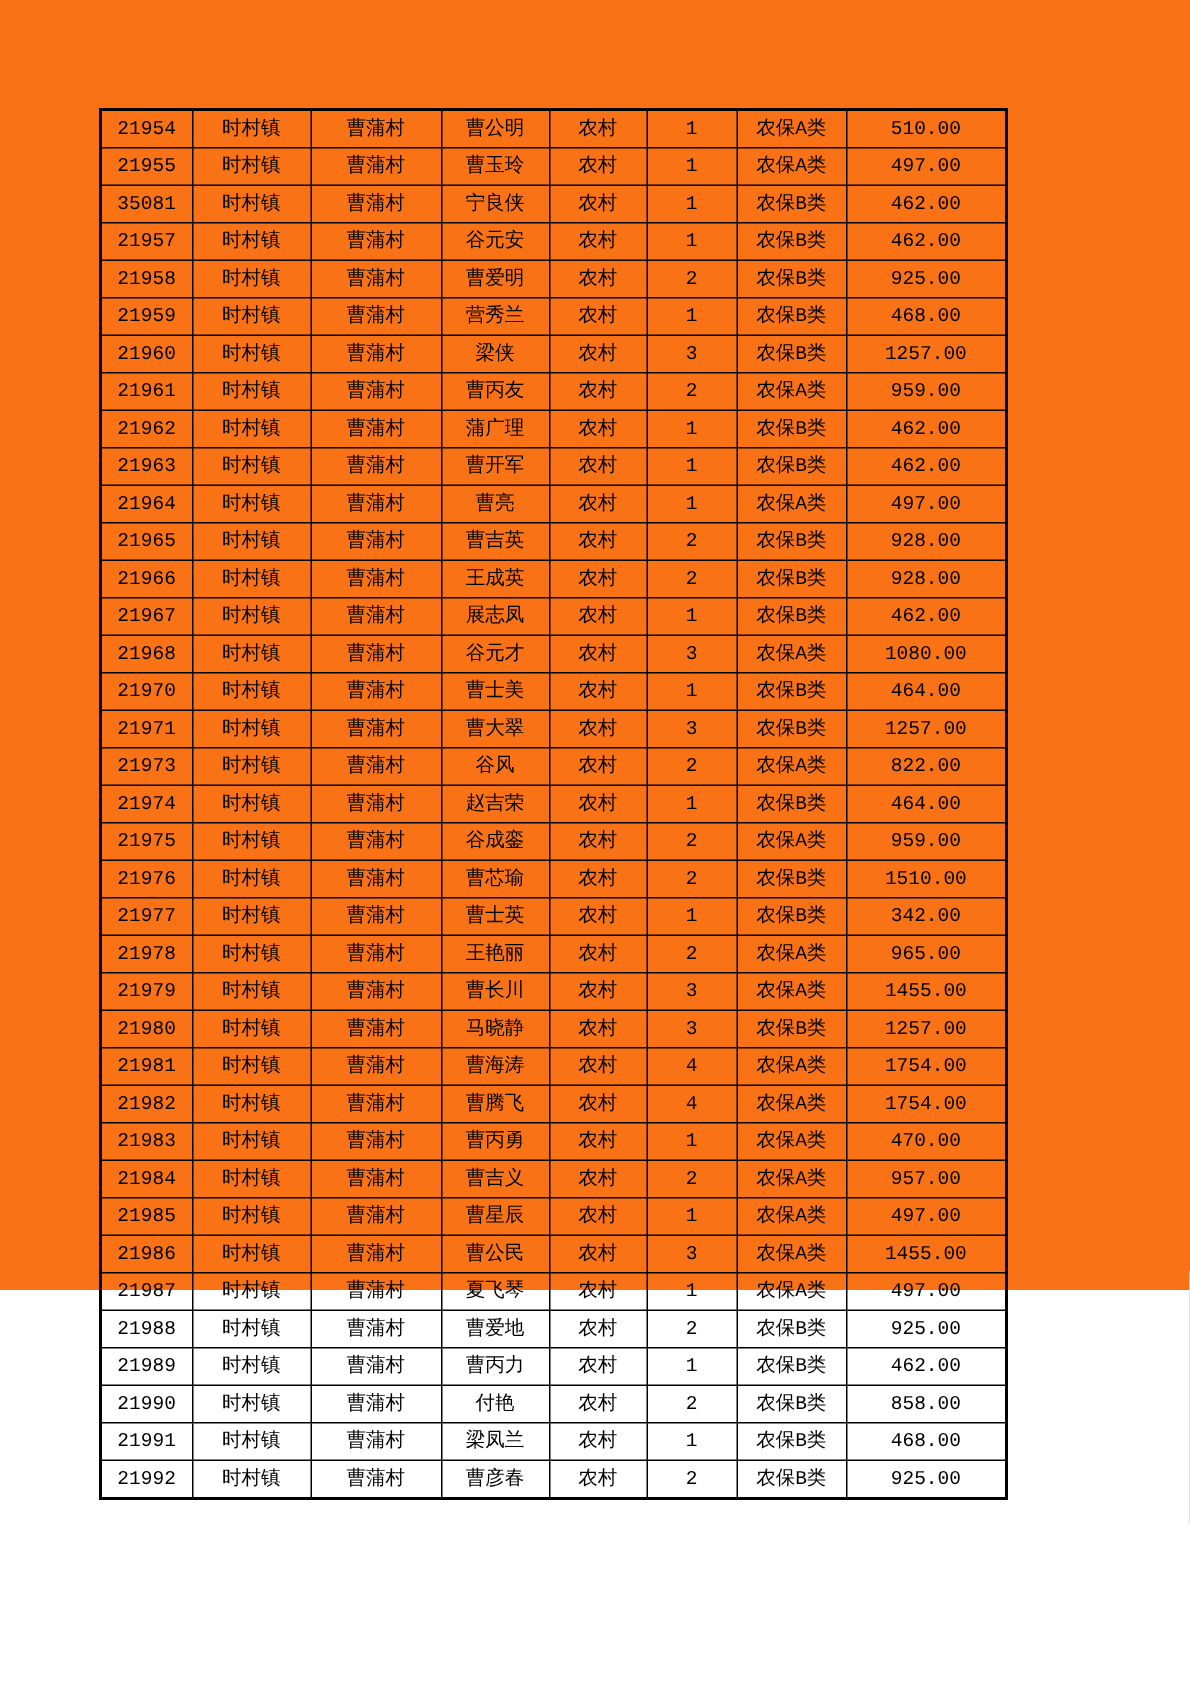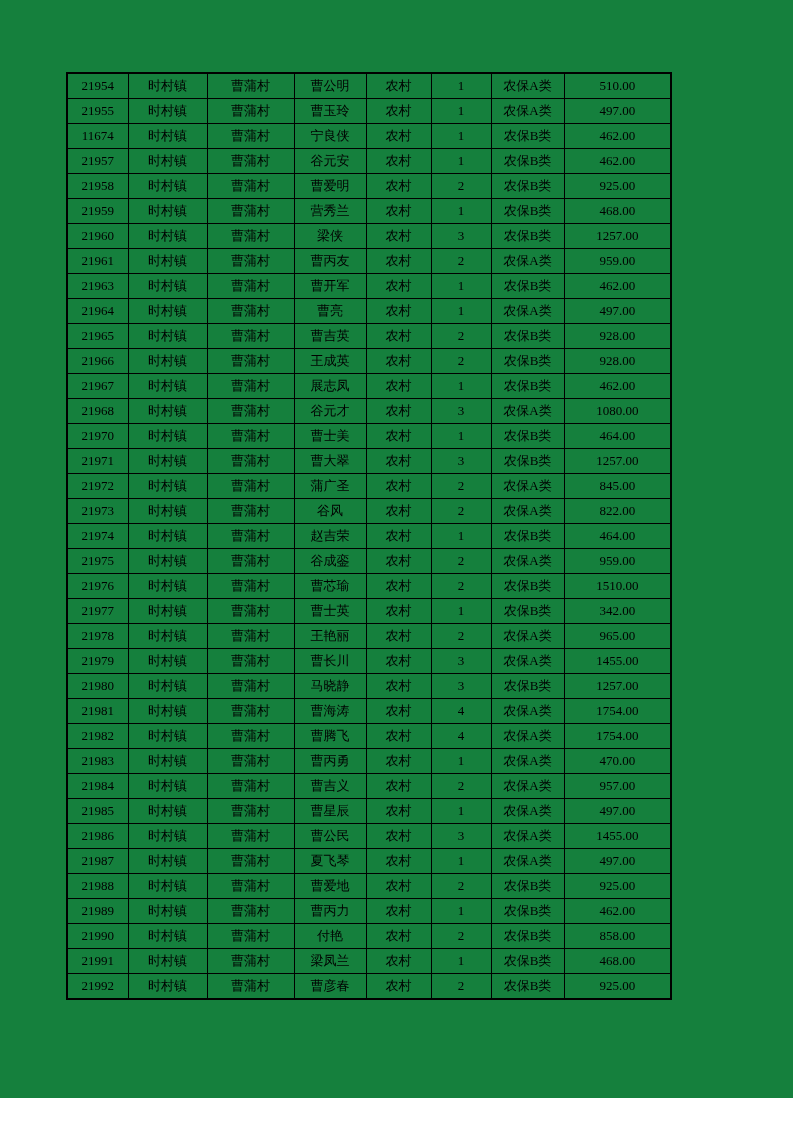--- a/index.html
+++ b/index.html
@@ -12,22 +12,23 @@
     height: 1122px;
     position: relative;
     font-family: "Liberation Serif", "DejaVu Serif", serif;
     color: #000000;
   }
   .page {
     position: absolute;
     left: 0;
     top: 0;
     width: 793px;
-    height: 1098px;
-    background: #15803d;
+    height: 860px;
+    background: #f97316;
+    font-family: Liberation Mono, monospace;
   }
   table.data-table {
     position: absolute;
     left: 66px;
     top: 72px;
     width: 604px;
     border-collapse: collapse;
     table-layout: fixed;
     border: 2px solid #000000;
   }
@@ -81,21 +82,21 @@
           <td>21955</td>
           <td>时村镇</td>
           <td>曹蒲村</td>
           <td>曹玉玲</td>
           <td>农村</td>
           <td>1</td>
           <td>农保A类</td>
           <td>497.00</td>
         </tr>
         <tr>
-          <td>11674</td>
+          <td>35081</td>
           <td>时村镇</td>
           <td>曹蒲村</td>
           <td>宁良侠</td>
           <td>农村</td>
           <td>1</td>
           <td>农保B类</td>
           <td>462.00</td>
         </tr>
         <tr>
           <td>21957</td>
@@ -141,20 +142,30 @@
           <td>21961</td>
           <td>时村镇</td>
           <td>曹蒲村</td>
           <td>曹丙友</td>
           <td>农村</td>
           <td>2</td>
           <td>农保A类</td>
           <td>959.00</td>
         </tr>
         <tr>
+          <td>21962</td>
+          <td>时村镇</td>
+          <td>曹蒲村</td>
+          <td>蒲广理</td>
+          <td>农村</td>
+          <td>1</td>
+          <td>农保B类</td>
+          <td>462.00</td>
+        </tr>
+        <tr>
           <td>21963</td>
           <td>时村镇</td>
           <td>曹蒲村</td>
           <td>曹开军</td>
           <td>农村</td>
           <td>1</td>
           <td>农保B类</td>
           <td>462.00</td>
         </tr>
         <tr>
@@ -219,30 +230,20 @@
         </tr>
         <tr>
           <td>21971</td>
           <td>时村镇</td>
           <td>曹蒲村</td>
           <td>曹大翠</td>
           <td>农村</td>
           <td>3</td>
           <td>农保B类</td>
           <td>1257.00</td>
-        </tr>
-        <tr>
-          <td>21972</td>
-          <td>时村镇</td>
-          <td>曹蒲村</td>
-          <td>蒲广圣</td>
-          <td>农村</td>
-          <td>2</td>
-          <td>农保A类</td>
-          <td>845.00</td>
         </tr>
         <tr>
           <td>21973</td>
           <td>时村镇</td>
           <td>曹蒲村</td>
           <td>谷风</td>
           <td>农村</td>
           <td>2</td>
           <td>农保A类</td>
           <td>822.00</td>

